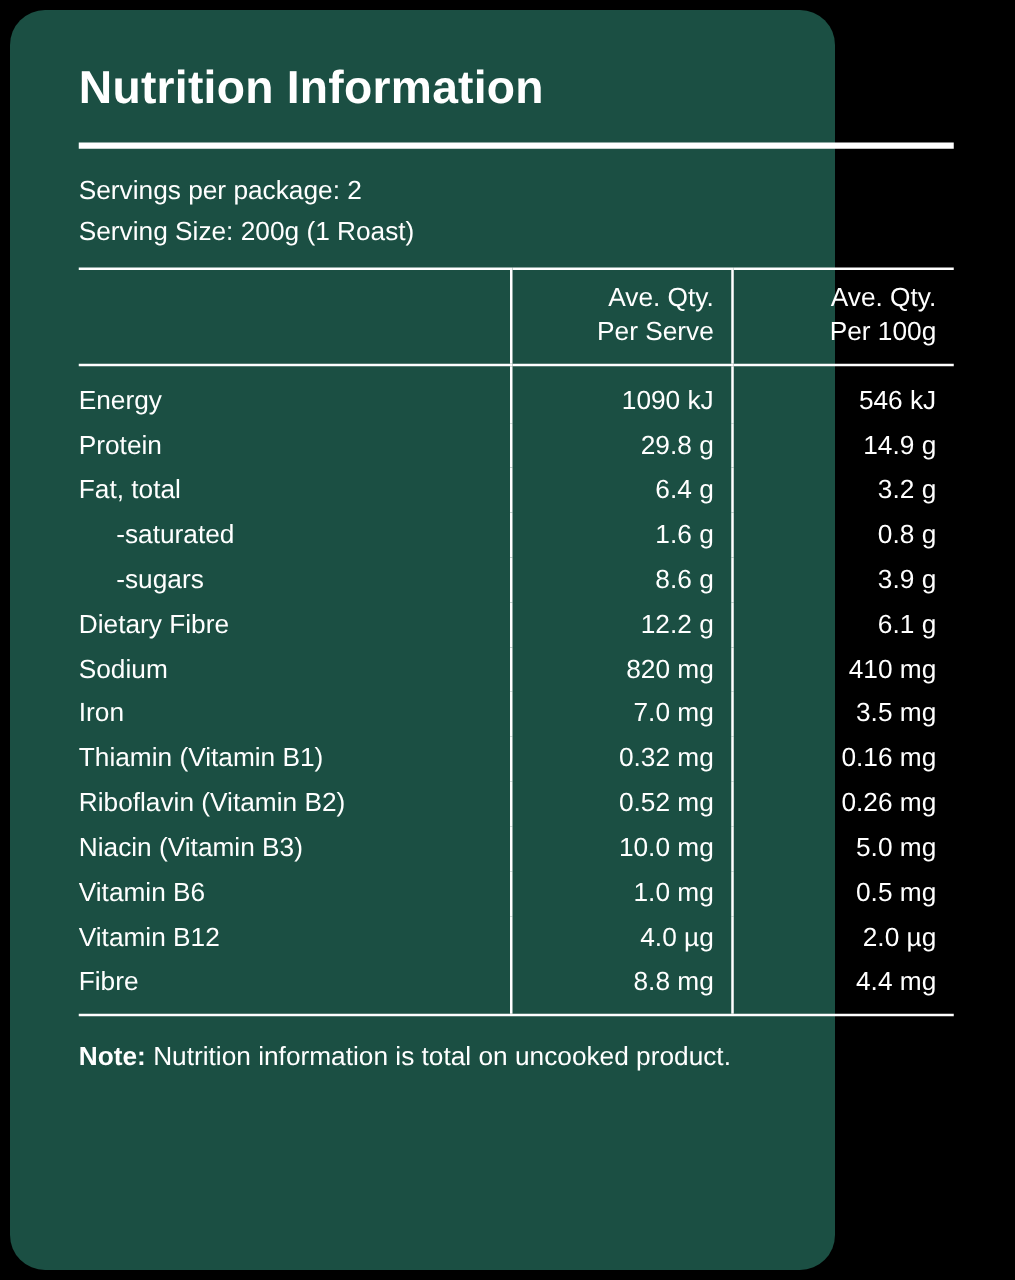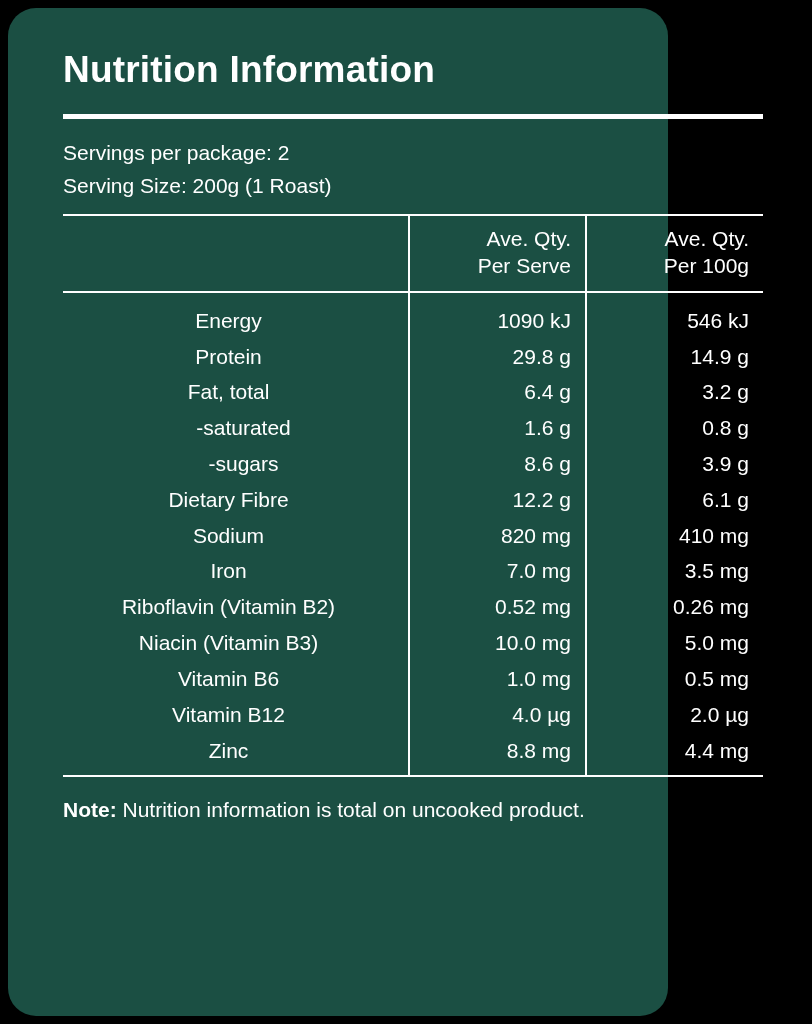--- a/index.html
+++ b/index.html
@@ -89,21 +89,21 @@
     line-height: 1.42;
     vertical-align: top;
   }
   table.nutrition tbody tr:first-child td {
     padding-top: 13px;
   }
   table.nutrition tbody tr:last-child td {
     padding-bottom: 10px;
   }
   table.nutrition tbody td.label {
-    text-align: center;
+    text-align: left;
     padding-left: 0;
   }
   table.nutrition tbody td.label.indent {
     padding-left: 30px;
   }
   table.nutrition tbody td.val {
     text-align: right;
   }
   .bottom-rule {
     height: 2px;
@@ -190,41 +190,46 @@
             <td class="label">Sodium</td>
             <td class="val col-div">820 mg</td>
             <td class="val col-div">410 mg</td>
           </tr>
           <tr>
             <td class="label">Iron</td>
             <td class="val col-div">7.0 mg</td>
             <td class="val col-div">3.5 mg</td>
           </tr>
           <tr>
+            <td class="label">Thiamin (Vitamin B1)</td>
+            <td class="val col-div">0.32 mg</td>
+            <td class="val col-div">0.16 mg</td>
+          </tr>
+          <tr>
             <td class="label">Riboflavin (Vitamin B2)</td>
             <td class="val col-div">0.52 mg</td>
             <td class="val col-div">0.26 mg</td>
           </tr>
           <tr>
             <td class="label">Niacin (Vitamin B3)</td>
             <td class="val col-div">10.0 mg</td>
             <td class="val col-div">5.0 mg</td>
           </tr>
           <tr>
             <td class="label">Vitamin B6</td>
             <td class="val col-div">1.0 mg</td>
             <td class="val col-div">0.5 mg</td>
           </tr>
           <tr>
             <td class="label">Vitamin B12</td>
             <td class="val col-div">4.0 µg</td>
             <td class="val col-div">2.0 µg</td>
           </tr>
           <tr>
-            <td class="label">Zinc</td>
+            <td class="label">Fibre</td>
             <td class="val col-div">8.8 mg</td>
             <td class="val col-div">4.4 mg</td>
           </tr>
         </tbody>
     </table>
 
     <div class="bottom-rule"></div>
 
     <div class="note">
       <b>Note:</b><span> Nutrition information is total on uncooked product.</span>

